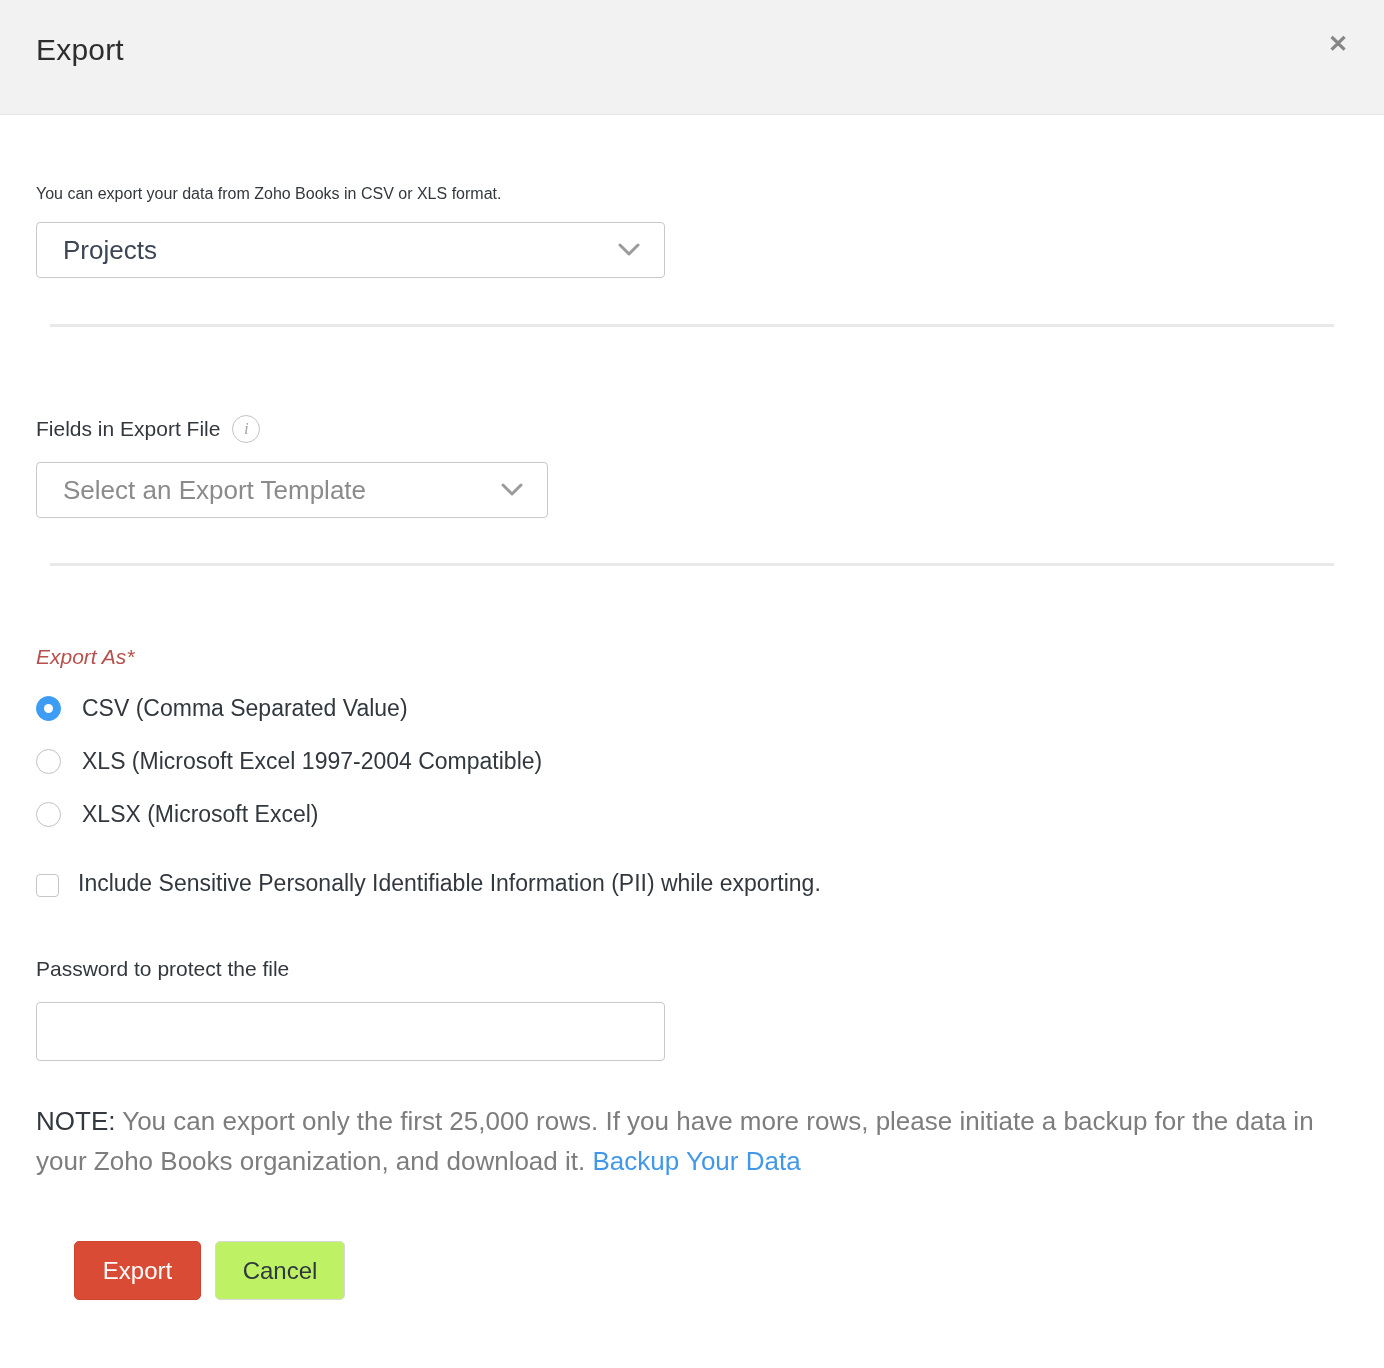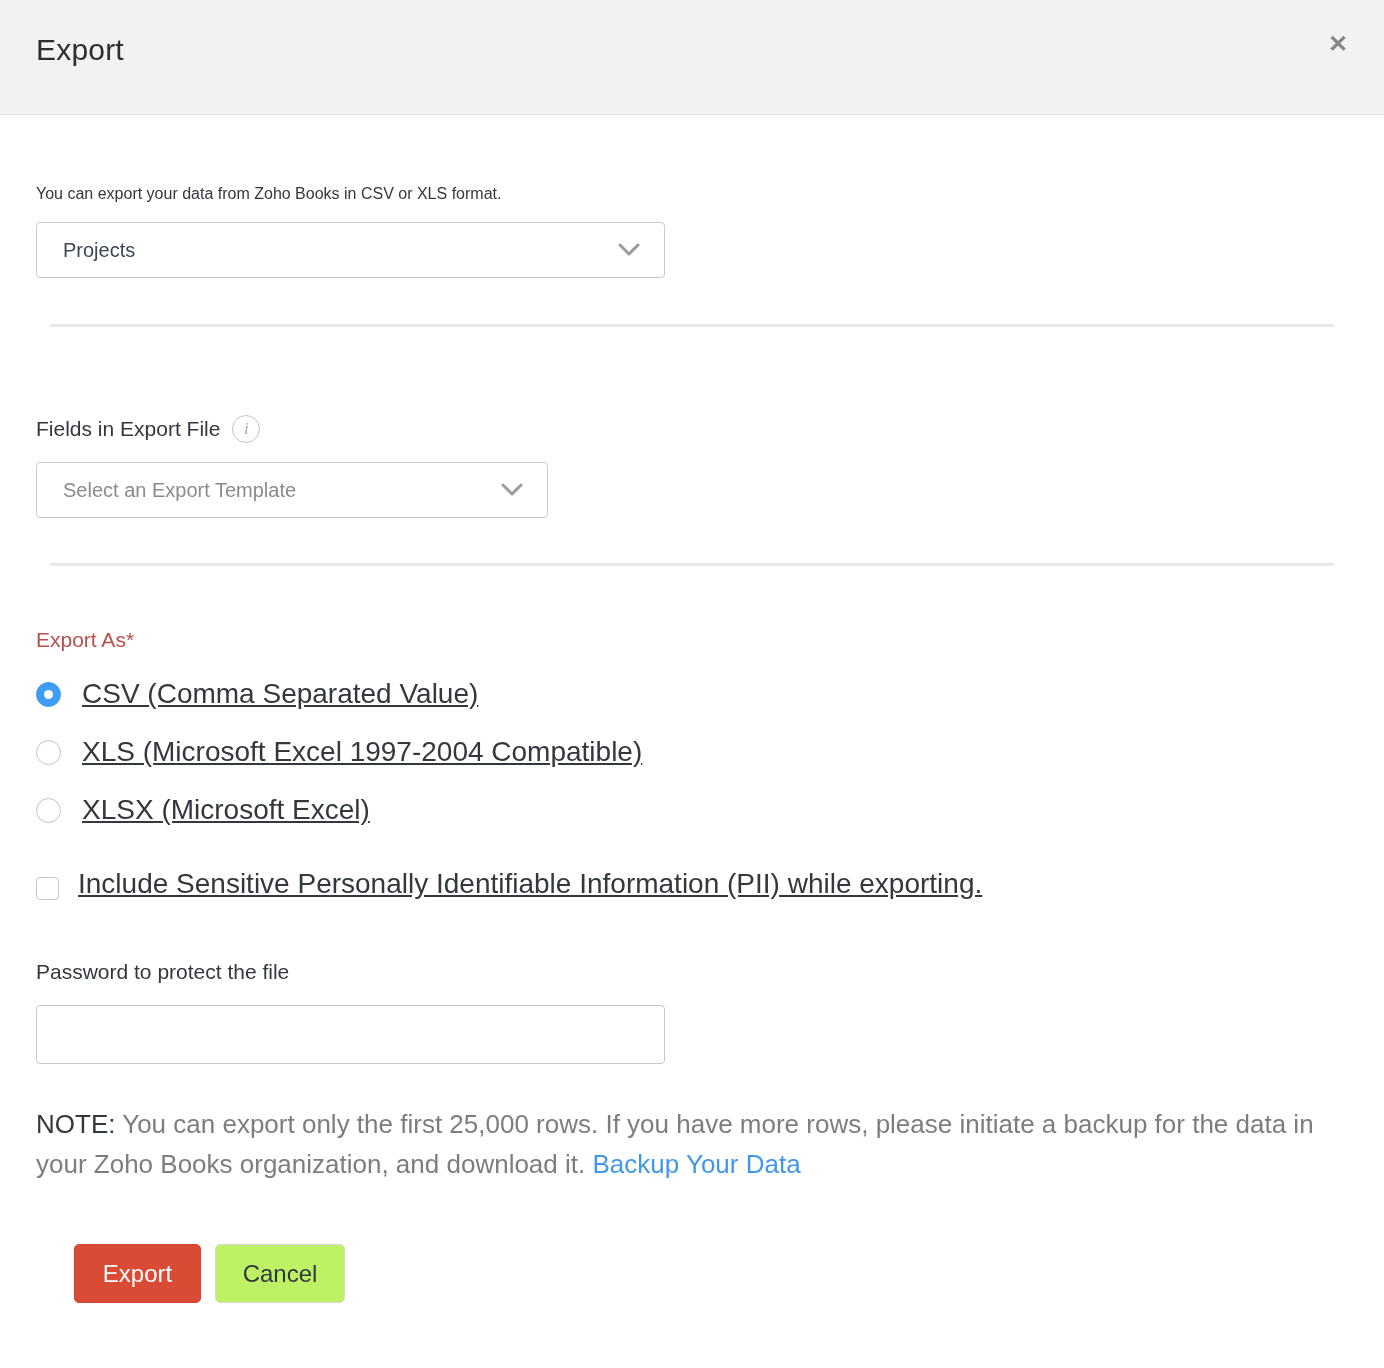--- a/index.html
+++ b/index.html
@@ -68,21 +68,21 @@
     border: 1px solid #c9c9c9;
     border-radius: 4px;
     background: #ffffff;
     display: flex;
     align-items: center;
     padding: 0 24px 0 26px;
     cursor: pointer;
   }
   .select-box .value {
     flex: 1;
-    font-size: 20px;
+    font-size: 26px;
     color: #3c4654;
   }
   .select-box .value.placeholder { color: #8b8b8b; }
   .module-select { width: 629px; }
   .template-select { width: 512px; gap: 36px; }
   .chevron { width: 22px; height: 14px; flex: none; }
 
   .divider {
     height: 3px;
     background: #e9e9e9;
@@ -102,21 +102,21 @@
     border: 1px solid #c4c4c4;
     border-radius: 50%;
     color: #a7a7a7;
     font-size: 17px;
     font-family: "Liberation Serif", serif;
     font-style: italic;
     margin-left: 12px;
     flex: none;
   }
 
-  .exportas-label { margin-top: 62px; }
+  .exportas-label { margin-top: 79px; font-style: italic; }
 
   
   .radio-group { margin-top: 26px; }
   .radio-row {
     display: flex;
     align-items: center;
     margin-bottom: 26px;
     cursor: pointer;
   }
   .radio-circle {
@@ -135,21 +135,21 @@
   }
   .radio-row.selected .radio-circle::after {
     content: "";
     position: absolute;
     left: 50%; top: 50%;
     width: 9px; height: 9px;
     margin: -4.5px 0 0 -4.5px;
     border-radius: 50%;
     background: #ffffff;
   }
-  .option-label { font-size: 28px; color: #32383e; text-decoration: underline; }
+  .option-label { font-size: 23px; color: #32383e; }
 
   
   .checkbox-row {
     display: flex;
     align-items: flex-end;
     margin-top: 42px;
     cursor: pointer;
   }
   .checkbox-square {
     width: 23px;

